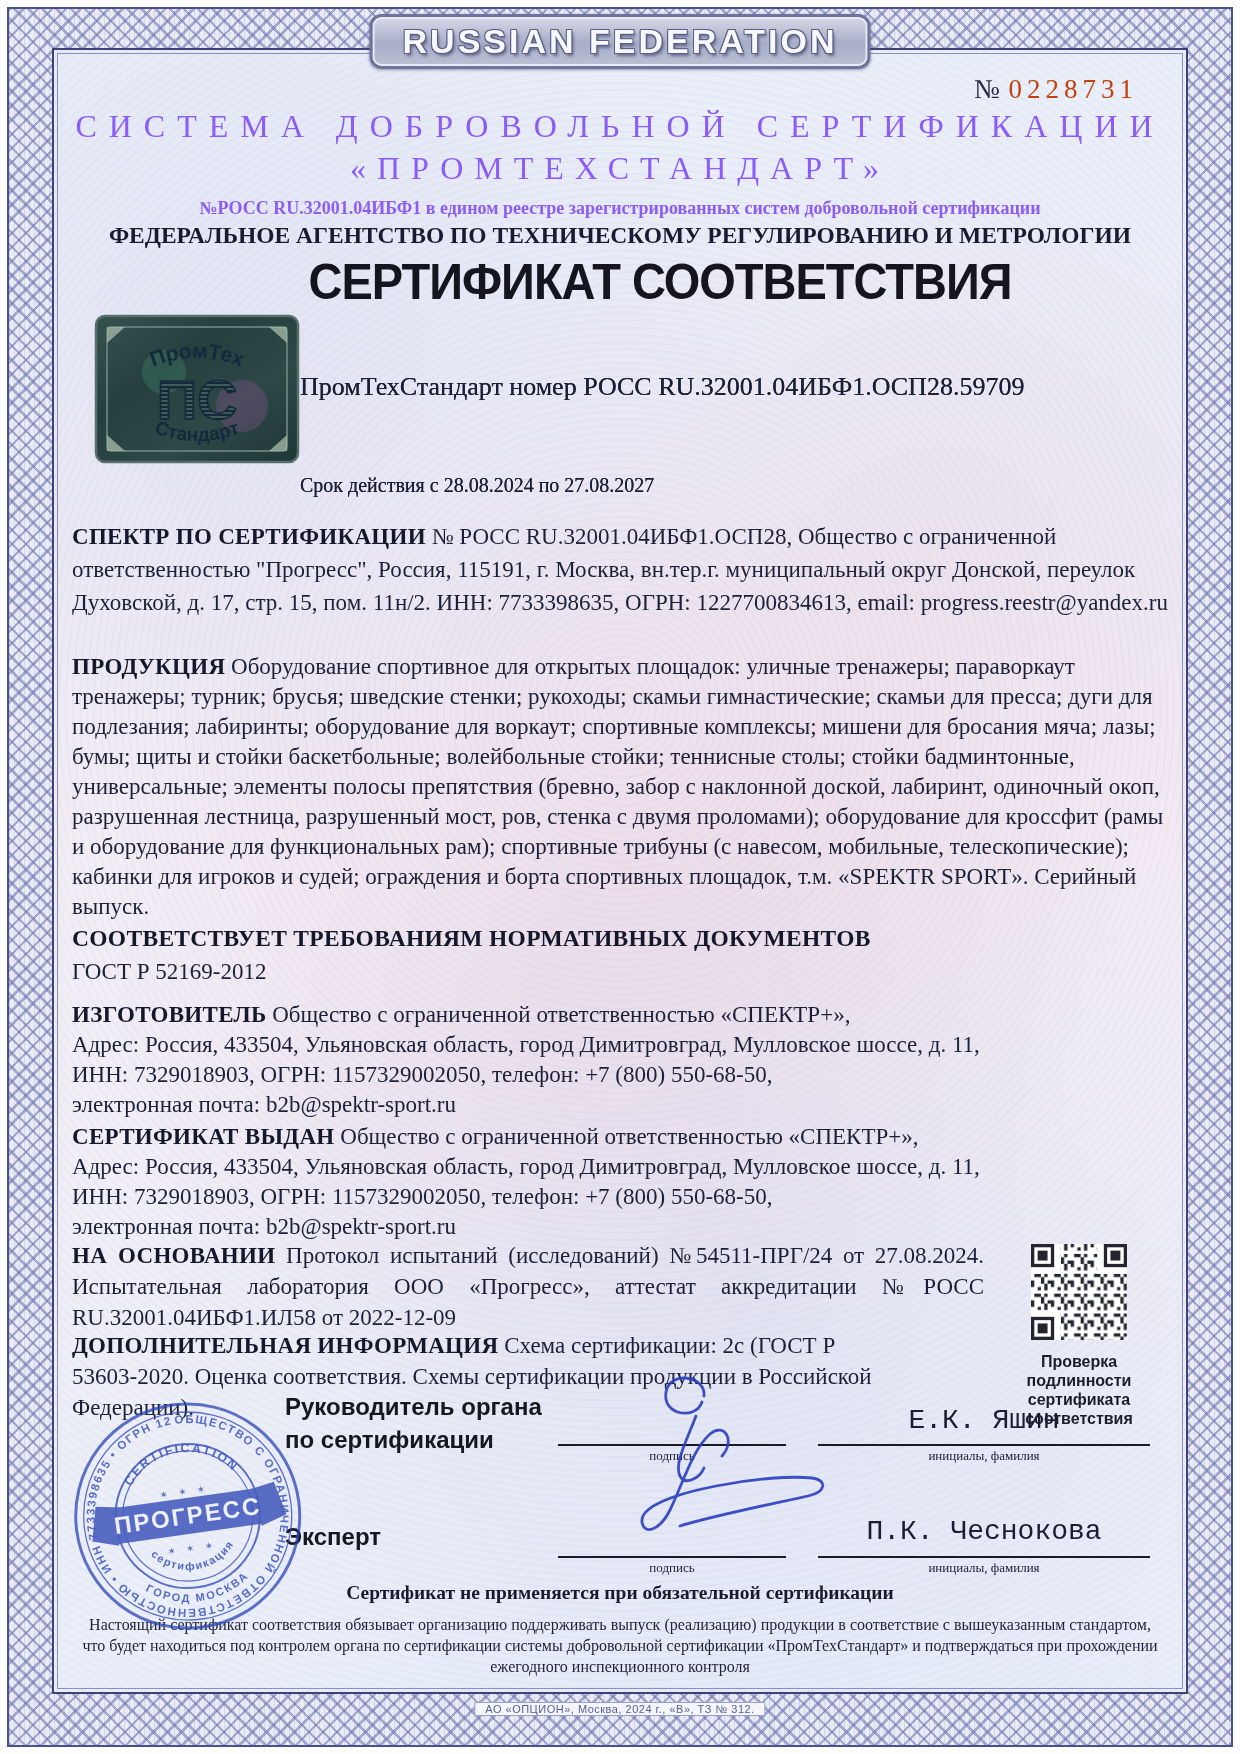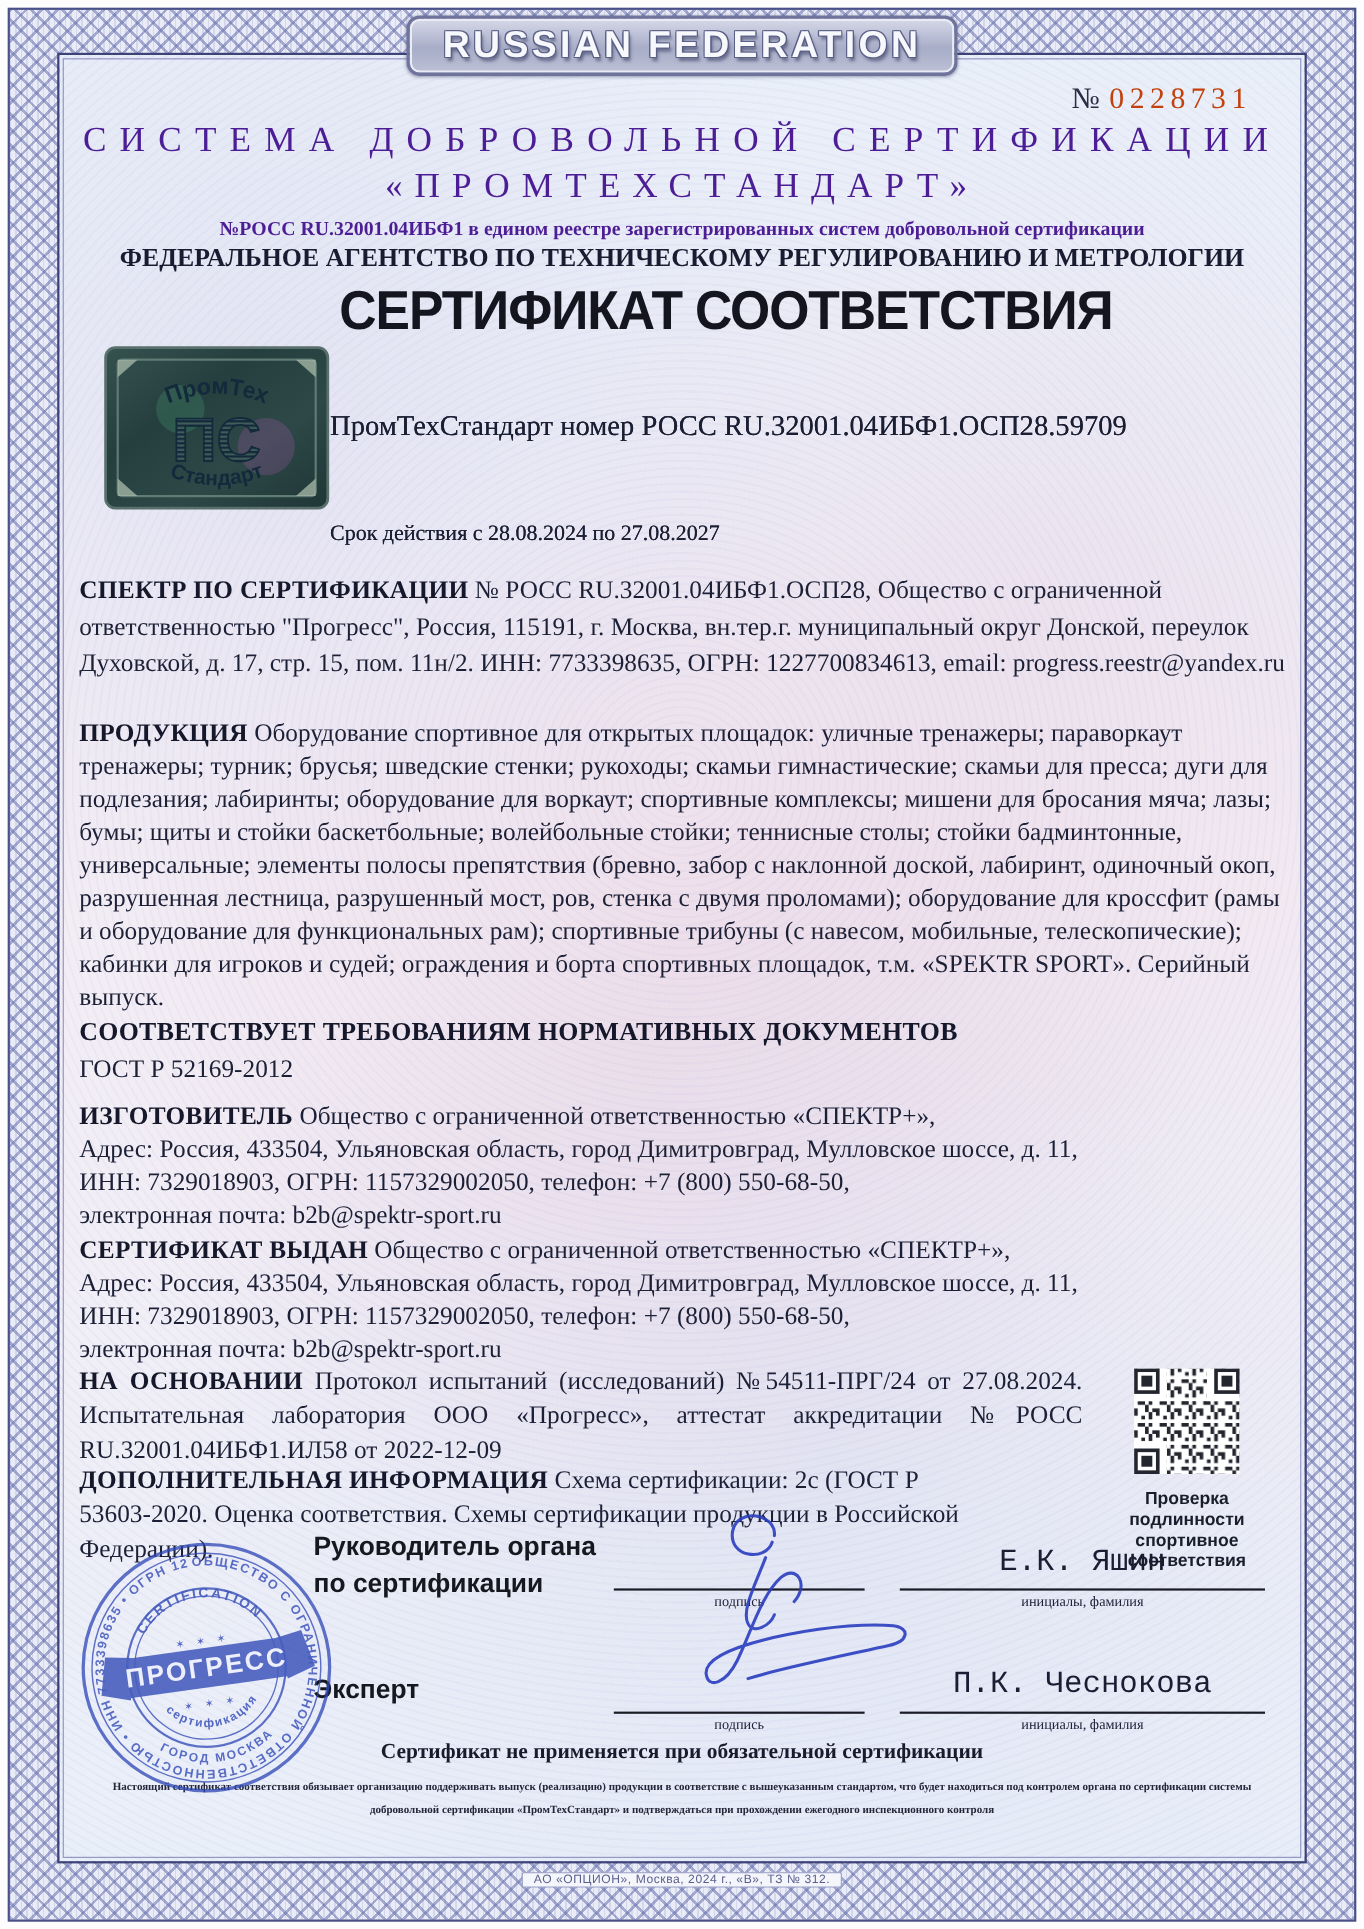--- a/index.html
+++ b/index.html
@@ -28,21 +28,21 @@
     padding:5px 30px;border:3px solid #6e749c;border-radius:12px;
     background:linear-gradient(180deg,#d6d9e8 0%,#a8adc8 55%,#bcc1d6 100%);
     box-shadow:inset 0 0 0 2px #e9ebf5, 0 1px 3px rgba(45,50,90,.45);}
   .banner-text{font:700 34px "Liberation Sans",sans-serif;letter-spacing:3px;color:#f7f8fc;
     text-shadow:-1px -1px 0 #5a5f87,1px -1px 0 #5a5f87,-1px 1px 0 #5a5f87,1px 1px 0 #5a5f87,2px 3px 3px rgba(40,45,80,.55);}
 
   
   .cert-no{position:absolute;top:74px;right:102px;z-index:3;font-size:27px;letter-spacing:1px;}
   .cert-no .pre{color:#2a2d45;}
   .cert-no .val{color:#c2410c;letter-spacing:5px;font-weight:500;}
-  .ctr{position:absolute;left:0;right:0;text-align:center;color:#4c1d95;z-index:3;}
+  .ctr{position:absolute;left:0;right:0;text-align:center;color:#8b5cf6;z-index:3;}
   .sys-title{top:108px;font-size:32px;letter-spacing:12px;}
   .sys-name{top:150px;font-size:32px;letter-spacing:11px;}
   .registry-line{top:198px;font-weight:700;font-size:18px;}
   .agency-line{top:222px;font-weight:700;font-size:23.5px;color:#191c30;}
   .doc-title{top:254px;padding-left:80px;font:700 47px "Liberation Sans",sans-serif;
     color:#14151f;letter-spacing:-1px;transform:scaleY(1.06);}
   .reg-line{position:absolute;left:300px;top:372px;font-size:26px;color:#1b1f33;text-shadow:0 0 .6px #1b1f33;z-index:3;}
   .validity-line{position:absolute;left:300px;top:430px;font-size:20px;color:#1b1f33;text-shadow:0 0 .6px #1b1f33;z-index:3;margin-top:44px;}
 
   
@@ -90,21 +90,21 @@
   .n2{left:818px;top:1516px;width:332px;}
   .sig-ink{position:absolute;left:552px;top:1358px;z-index:5;}
 
   
   .stamp{position:absolute;left:68px;top:1396px;z-index:4;transform:rotate(-8deg);opacity:.85;}
 
   
   .no-mandatory{position:absolute;top:1582px;left:0;right:0;text-align:center;
     font-weight:700;font-size:19.5px;color:#181b2c;z-index:2;}
   .fine-print{position:absolute;top:1614px;left:82px;right:82px;text-align:center;
-    font-weight:700;font-size:10px;line-height:21px;color:#232638;z-index:2;}
+    font-weight:400;font-size:16px;line-height:21px;color:#232638;z-index:2;}
   .print-plate{position:absolute;bottom:38px;left:50%;transform:translateX(-50%);z-index:8;
     background:#f5f6fb;border:1px solid #9aa0c5;border-radius:2px;padding:0 10px;
     font:11px "Liberation Sans",sans-serif;color:#5a608e;letter-spacing:.5px;white-space:nowrap;}
 </style>
 </head>
 <body>
 
 <div class="page">
   <div class="border-band"></div>
   <div class="inner-area"></div>
@@ -228,21 +228,21 @@
       <rect x="22" y="0" width="7" height="7" fill="#23262e"></rect>
         <rect x="23" y="1" width="5" height="5" fill="#fff"></rect>
         <rect x="24" y="2" width="3" height="3" fill="#23262e"></rect>
       <rect x="0" y="22" width="7" height="7" fill="#23262e"></rect>
         <rect x="1" y="23" width="5" height="5" fill="#fff"></rect>
         <rect x="2" y="24" width="3" height="3" fill="#23262e"></rect>
     </svg>
     <div class="qr-caption">
       <span>Проверка</span>
       <span>подлинности</span>
-      <span>спортивное</span>
+      <span>сертификата</span>
       <span>соответствия</span>
     </div>
   </div>
 
   <div class="role role-head">
     <div>Руководитель органа</div>
     <div>по сертификации</div>
   </div>
   <div class="role role-expert">Эксперт</div>
 

